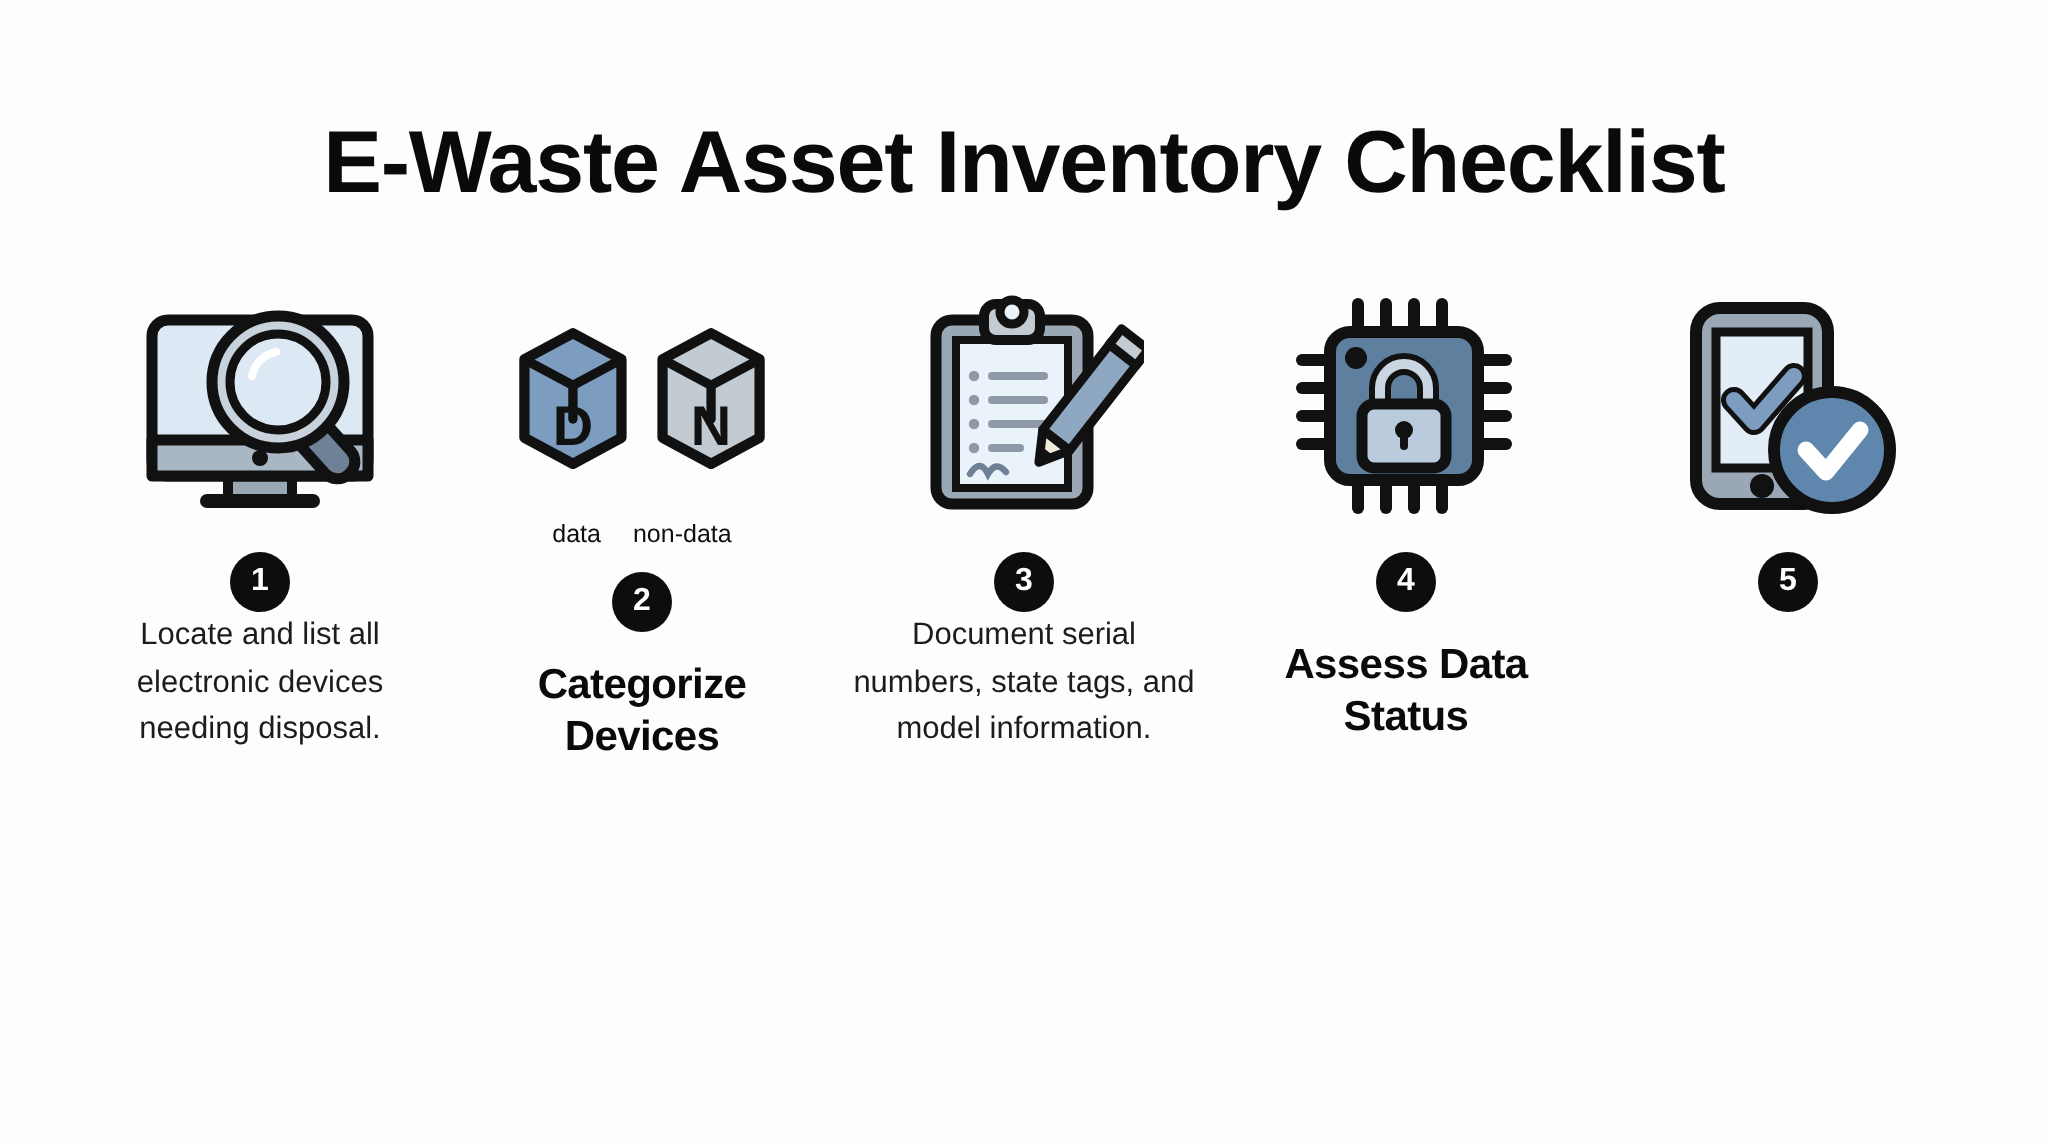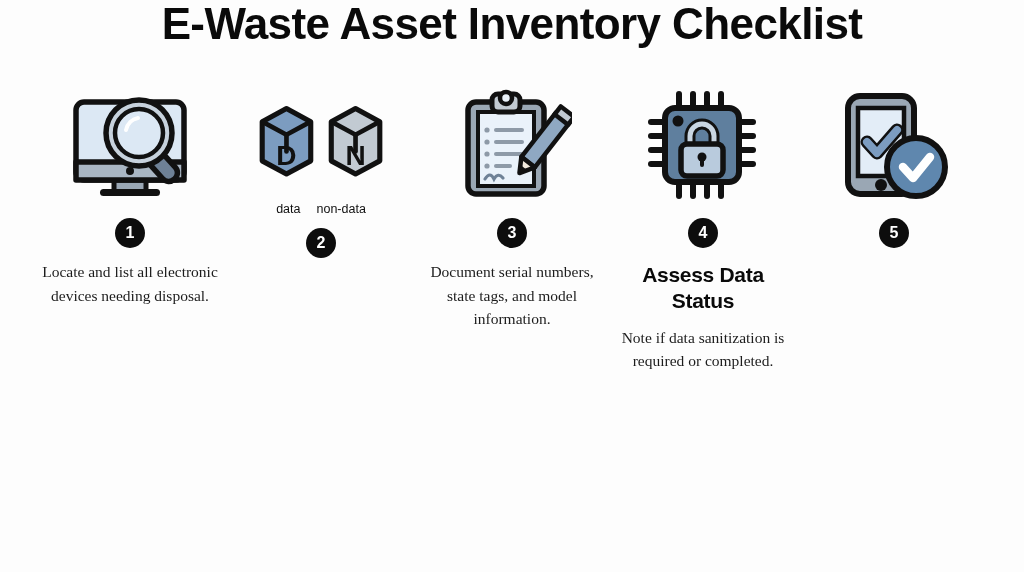--- a/index.html
+++ b/index.html
@@ -16,20 +16,21 @@
   }
 
   #page-title {
     text-align: center;
     font-family: "Liberation Sans", sans-serif;
     font-weight: bold;
     font-size: 44px;
     letter-spacing: -0.6px;
     color: #0a0a0a;
     margin: 0;
+    padding-top: 58px;
     line-height: 1.1;
   }
 
   #steps-row {
     display: flex;
     justify-content: center;
     align-items: flex-start;
     margin-top: 36px;
     padding: 0 14px;
   }
@@ -69,27 +70,26 @@
     font-size: 21px;
     font-weight: bold;
     color: #0a0a0a;
     text-align: center;
     line-height: 1.22;
     letter-spacing: -0.3px;
     max-width: 180px;
   }
 
   .step-desc {
-    margin-top: 12px;
     font-size: 15.5px;
     color: #1c1c1c;
     text-align: center;
     line-height: 1.5;
     max-width: 176px;
-    font-family: Liberation Serif, serif;
+    font-family: Liberation Sans, sans-serif;
   }
 
   .box-labels {
     display: flex;
     justify-content: center;
     gap: 16px;
     font-size: 12.5px;
     color: #0f0f0f;
     margin-top: -4px;
   }
@@ -140,20 +140,21 @@
           <path d="M112 48 L112 66" fill="none" stroke="#111" stroke-width="5" stroke-linecap="round"></path>
           <text x="112" y="80" text-anchor="middle" font-family="Liberation Sans, sans-serif" font-size="30" font-weight="bold" fill="#111">N</text>
         </g>
       </svg>
     </div>
     <div class="box-labels">
       <span>data</span>
       <span>non-data</span>
     </div>
     <div class="badge">2</div>
+    <div class="step-heading">Categorize Devices</div>
   </div>
 
   <div class="step">
     <div class="step-icon">
       <svg width="120" height="118" viewBox="0 0 120 118">
 
         <rect x="16" y="16" width="76" height="92" rx="8" fill="#9aa7b4" stroke="#111" stroke-width="5.5" stroke-linejoin="round"></rect>
 
         <rect x="26" y="26" width="56" height="74" fill="#eaf2fa" stroke="#111" stroke-width="4"></rect>
 
@@ -213,21 +214,20 @@
         <path d="M47 62 v-12 a12 12 0 0 1 24 0 v12" fill="none" stroke="#111" stroke-width="11" stroke-linecap="round"></path>
         <path d="M47 62 v-12 a12 12 0 0 1 24 0 v12" fill="none" stroke="#c9d6e2" stroke-width="5" stroke-linecap="round"></path>
 
         <rect x="38" y="58" width="42" height="32" rx="6" fill="#b9cbdd" stroke="#111" stroke-width="5.5" stroke-linejoin="round"></rect>
         <circle cx="59" cy="71" r="4.5" fill="#111"></circle>
         <rect x="57" y="71" width="4" height="10" rx="2" fill="#111"></rect>
       </svg>
     </div>
     <div class="badge">4</div>
     <div class="step-heading">Assess Data Status</div>
-    <div class="step-desc">Note if data sanitization is required or completed.</div>
   </div>
 
   <div class="step">
     <div class="step-icon">
       <svg width="120" height="118" viewBox="0 0 120 118">
 
         <rect x="14" y="10" width="66" height="98" rx="12" fill="#9aa7b4" stroke="#111" stroke-width="6" stroke-linejoin="round"></rect>
         <rect x="24" y="22" width="46" height="68" fill="#e3edf7" stroke="#111" stroke-width="4.5"></rect>
         <circle cx="47" cy="99" r="6" fill="#111"></circle>
 

